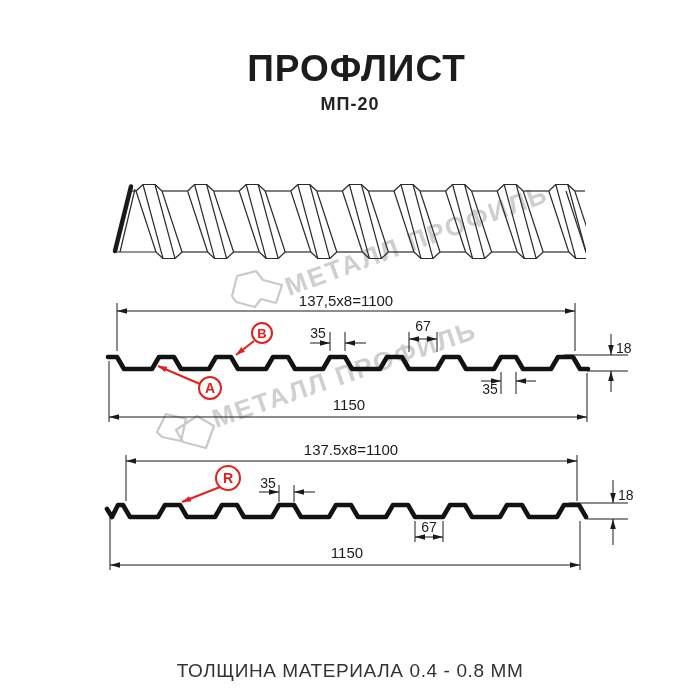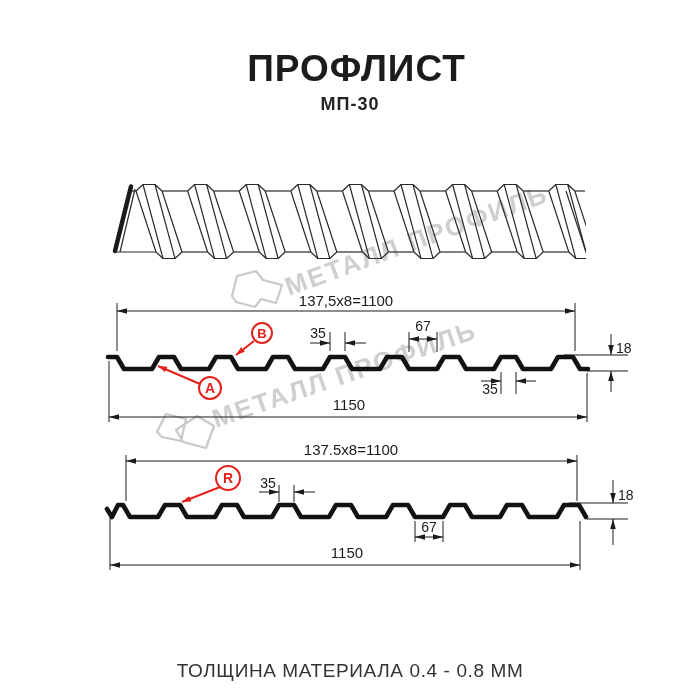--- a/index.html
+++ b/index.html
@@ -19,21 +19,21 @@
   .red{stroke:#e3211a;stroke-width:2;fill:none;}
   .wmk{fill:#c7c7c7;opacity:.85;font-weight:bold;font-size:26px;letter-spacing:2px;}
   .wshape{stroke:#c9c9c9;stroke-width:2.2;fill:none;stroke-linejoin:round;}
   .sheet{stroke:#2a2a2a;stroke-width:1.2;fill:none;stroke-linejoin:round;}
 </style>
 </head>
 <body>
 
 <div class="hdr">
   <div class="title">ПРОФЛИСТ</div>
-  <div class="subtitle">МП-30</div>
+  <div class="subtitle">МП-20</div>
 </div>
 
 <svg width="700" height="700" viewBox="0 0 700 700">
   <defs>
     <marker id="ab" orient="auto" markerUnits="userSpaceOnUse" markerWidth="12" markerHeight="8" refX="10" refY="2.8">
       <path d="M0,0 L10,2.8 L0,5.6 Z" fill="#1b1b1b"></path>
     </marker>
     <marker id="abr" orient="auto-start-reverse" markerUnits="userSpaceOnUse" markerWidth="12" markerHeight="8" refX="10" refY="2.8">
       <path d="M0,0 L10,2.8 L0,5.6 Z" fill="#1b1b1b"></path>
     </marker>

